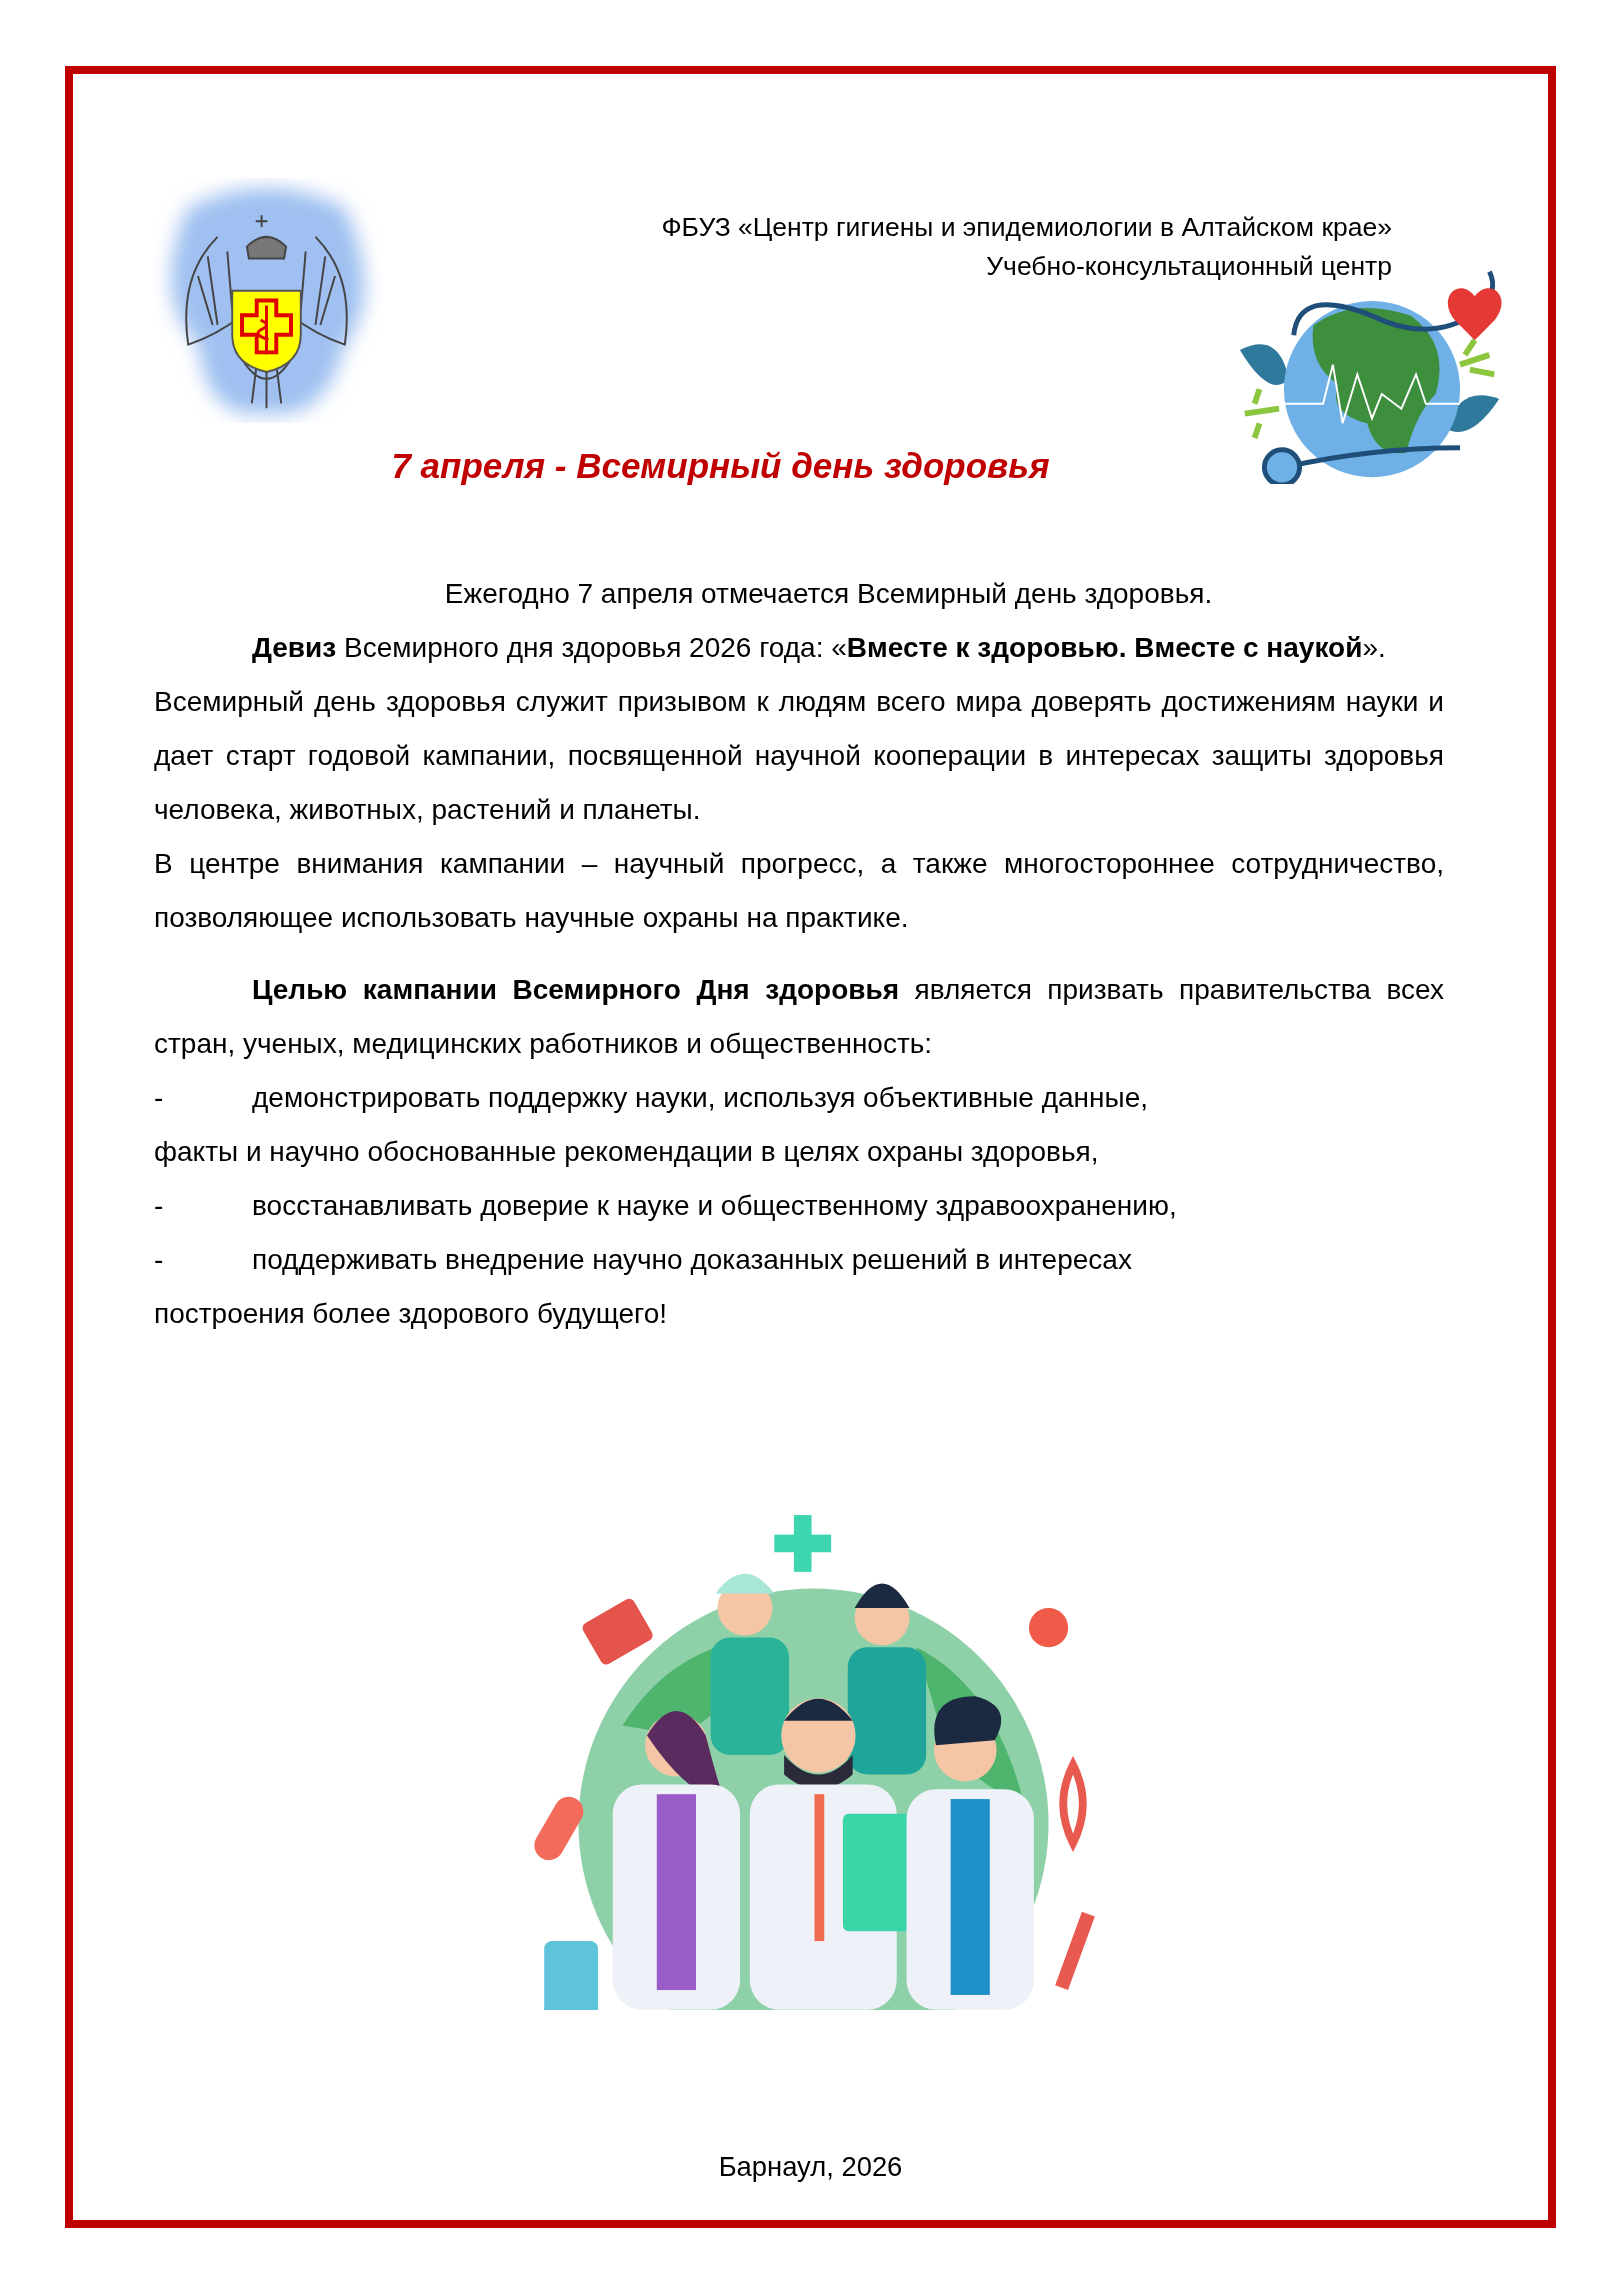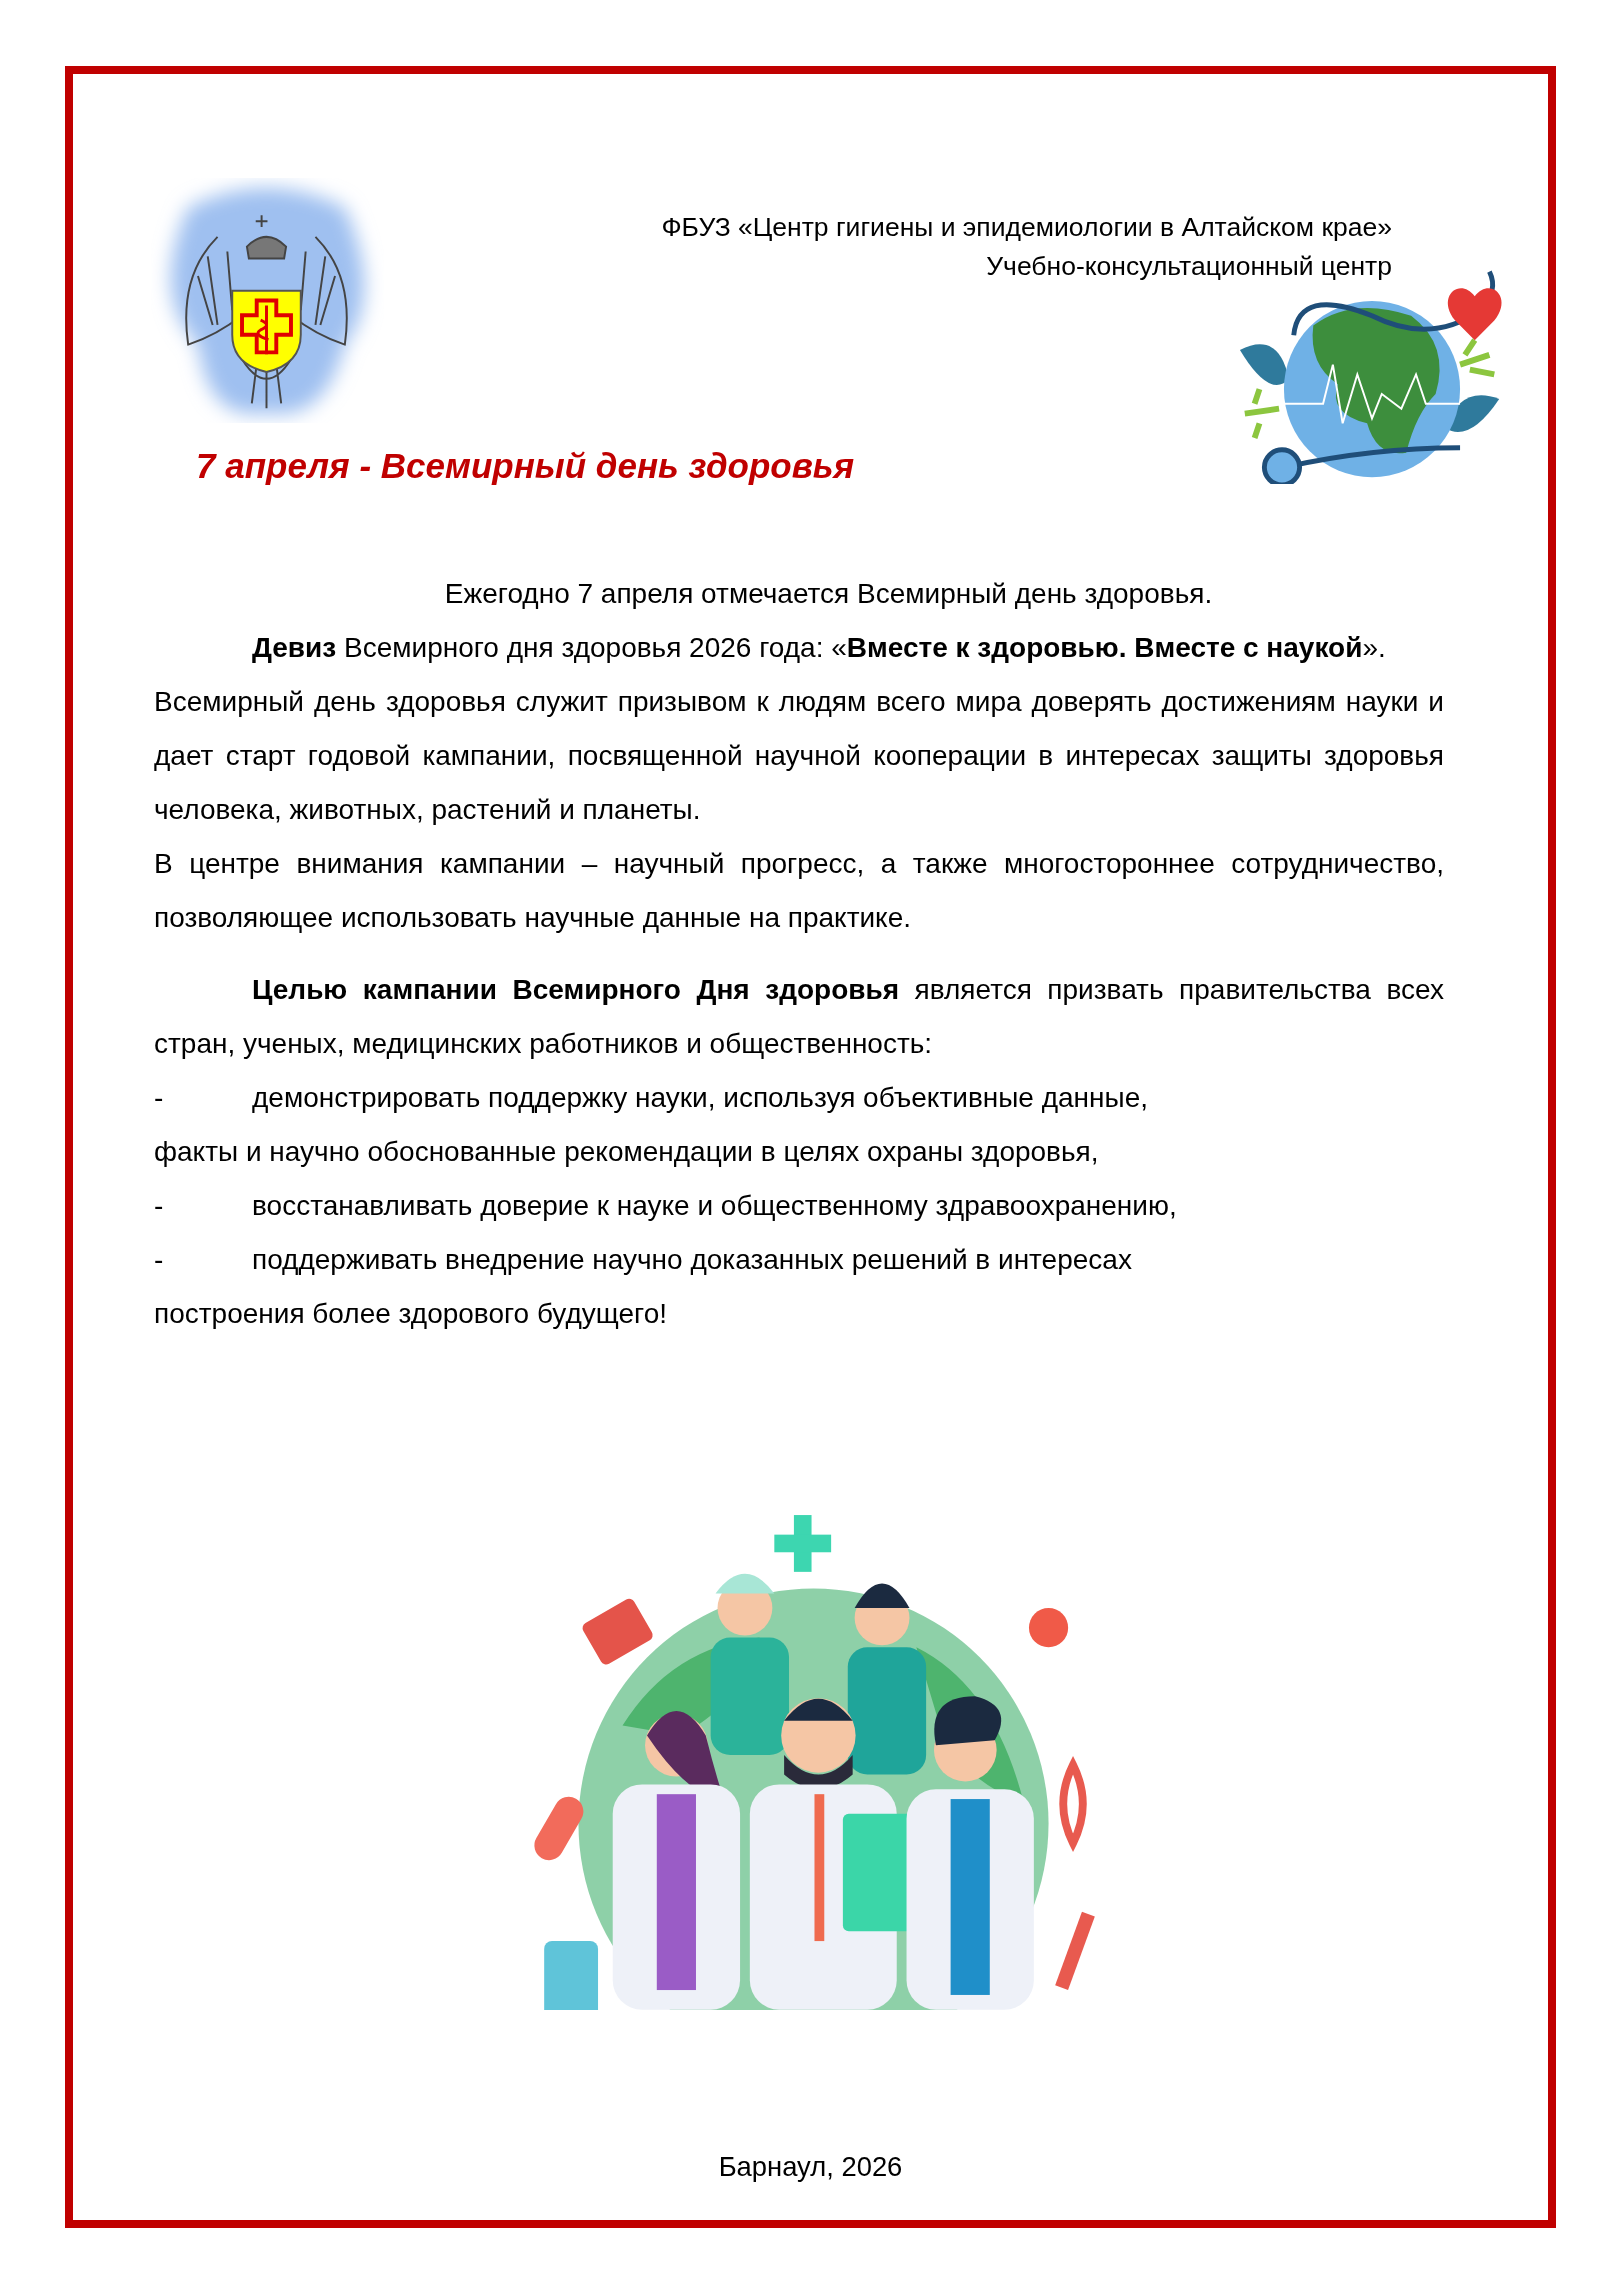--- a/index.html
+++ b/index.html
@@ -4,21 +4,21 @@
 <style>
   html, body { margin: 0; padding: 0; background: #ffffff; }
   body { width: 1621px; height: 2293px; position: relative; overflow: hidden;
          font-family: "Liberation Sans", "DejaVu Sans", sans-serif; color: #000; }
   .frame { position: absolute; left: 65px; top: 66px; width: 1491px; height: 2162px;
            box-sizing: border-box; border: 8.8px solid #c00000; }
   .emblem { position: absolute; left: 149px; top: 178px; width: 235px; height: 245px; }
   .globe { position: absolute; left: 1225px; top: 257px; width: 294px; height: 227px; }
   .org { position: absolute; left: 412px; top: 208px; width: 980px; text-align: right;
          font-size: 26.5px; line-height: 39px; }
-  .title { position: absolute; left: 196px; top: 446px; width: 1049px; text-align: left;
+  .title { position: absolute; left: 196px; top: 446px; width: 1049px; text-align: center;
            font-size: 35px; font-weight: bold; font-style: italic; color: #c00000; }
   .body { position: absolute; left: 154px; top: 567px; width: 1290px;
           font-size: 28px; line-height: 54px; }
   .body p { margin: 0; text-align: justify; }
   .center { text-align: center !important; padding-left: 59px; }
   .indent { text-indent: 98px; }
   .gap { margin-top: 17.6px !important; }
   .li { display: flex; text-align: justify; }
   .li .dash { width: 98px; flex: none; }
   .li .txt { flex: 1; text-align: justify; }
@@ -76,21 +76,21 @@
     <path d="M255,40 c-15,-20 -40,0 -20,25 l20,20 l20,-20 c20,-25 -5,-45 -20,-25z" fill="#e53935"></path>
   </svg>
 </div>
 
 <div class="title">7 апреля - Всемирный день здоровья</div>
 
 <div class="body">
   <p class="center">Ежегодно 7 апреля отмечается Всемирный день здоровья.</p>
   <p class="indent"><b>Девиз</b><span> Всемирного дня здоровья 2026 года: «</span><b>Вместе к здоровью. Вместе с наукой</b><span>».</span></p>
   <p>Всемирный день здоровья служит призывом к людям всего мира доверять достижениям науки и дает старт годовой кампании, посвященной научной кооперации в интересах защиты здоровья человека, животных, растений и планеты.</p>
-  <p>В центре внимания кампании – научный прогресс, а также многостороннее сотрудничество, позволяющее использовать научные данные на практике.</p>
+  <p>В центре внимания кампании – научный прогресс, а также многостороннее сотрудничество, позволяющее использовать научные охраны на практике.</p>
   <p class="indent gap"><b>Целью кампании Всемирного Дня здоровья</b><span> является призвать правительства всех стран, ученых, медицинских работников и общественность:</span></p>
 
   <div class="li">
     <span class="dash">-</span>
     <span class="txt">демонстрировать поддержку науки, используя объективные данные,</span>
   </div>
   <p class="cont">факты и научно обоснованные рекомендации в целях охраны здоровья,</p>
   <div class="li">
     <span class="dash">-</span>
     <span class="txt">восстанавливать доверие к науке и общественному здравоохранению,</span>

